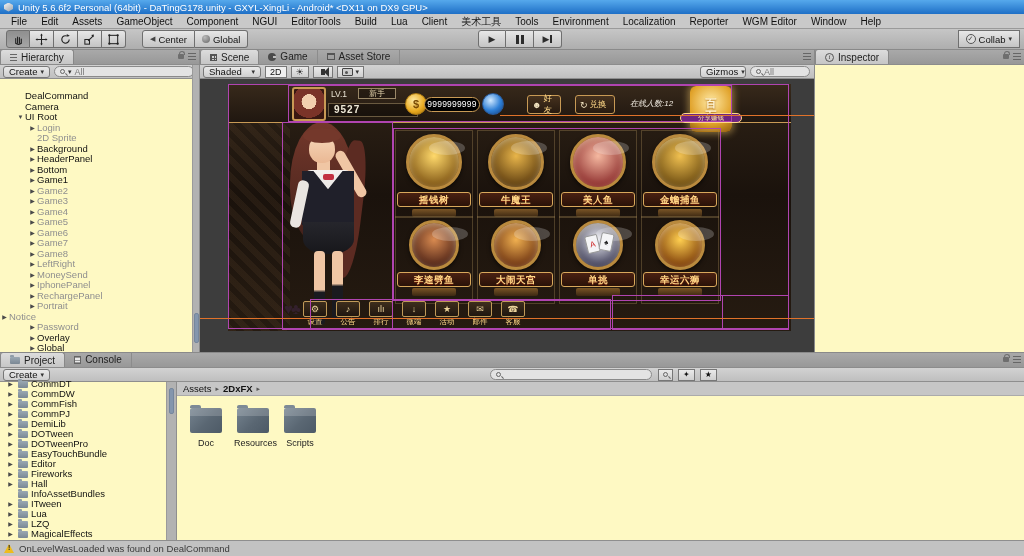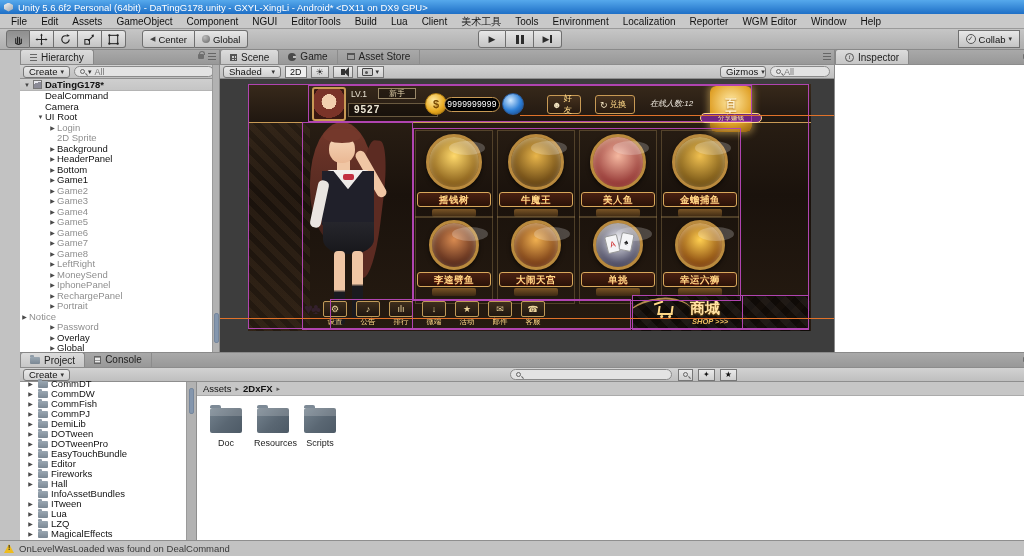--- a/index.html
+++ b/index.html
@@ -35,21 +35,21 @@
   .pausebars{display:flex;gap:2px;}
   .pausebars i{display:block;width:3px;height:9px;background:#2c2c2c;}
   .stepbar{display:flex;align-items:center;gap:1px;}
   .stepbar i{display:block;width:2px;height:8px;background:#2c2c2c;}
   #tb-right{position:absolute;right:4px;top:1px;display:flex;gap:8px;flex-direction:column;}
   .collab-check{width:10px;height:10px;border:1px solid #555;border-radius:50%;font-size:7px;
     display:flex;align-items:center;justify-content:center;color:#444;background:#ddd;}
   .cloud-glyph{font-size:11px;color:#444;line-height:1;}
 
   
-  .panel{position:absolute;background:#ffffff;margin-left:20px;}
+  .panel{position:absolute;background:#fef9c3;}
   .tabstrip{position:absolute;left:0;top:0;right:0;height:15px;
     background:linear-gradient(#a9a9a9,#989898);border-bottom:1px solid #8c8c8c;display:flex;align-items:flex-end;}
   .tab{height:15px;display:flex;align-items:center;gap:4px;padding:0 9px;font-size:10px;color:#222;
     border-right:1px solid #8c8c8c;}
   .tab.active{background:linear-gradient(#dcdcdc,#c6c6c6);border:1px solid #888;border-bottom:none;
     border-radius:3px 3px 0 0;}
   .corner{position:absolute;right:3px;top:3px;display:flex;gap:4px;align-items:center;}
   .mini-lock{width:6px;height:5px;background:#6e6e6e;border-radius:1px;position:relative;}
   .mini-lock::before{content:"";position:absolute;left:1px;top:-3px;width:4px;height:3px;
     border:1px solid #6e6e6e;border-bottom:none;border-radius:3px 3px 0 0;}
@@ -372,25 +372,20 @@
       <div class="btn-dd">
         <span>Create</span>
           <span class="dd-arrow">▾</span>
       </div>
       <div class="search" style="flex:1;margin-right:2px;">
         <span class="mag"></span>
           <span class="dd-arrow">▾</span>
         <span>All</span>
       </div>
     </div>
-    <div id="h-scene-row">
-      <span style="font-size:6px;color:#444;">▼</span>
-      <span class="ucube"></span>
-      <span>DaTingG178*</span>
-    </div>
     <div id="h-tree">
         <div class="t-row" style="padding-left: 16px;">
           <span class="arr"></span>
           <span>DealCommand</span>
         </div>
         <div class="t-row" style="padding-left: 16px;">
           <span class="arr"></span>
           <span>Camera</span>
         </div>
         <div class="t-row" style="padding-left: 16px;">
@@ -677,27 +672,20 @@
             <div class="gbtn">
               <div class="gicon">✉</div>
               <div class="glabel">邮件</div>
             </div>
             <div class="gbtn">
               <div class="gicon">☎</div>
               <div class="glabel">客服</div>
             </div>
           </div>
 
-        <div id="g-shop">
-          <div class="shop-pat"></div>
-          <div class="shop-swoosh"></div>
-          <div class="cart"></div>
-          <div class="shop-cn">商城</div>
-          <div class="shop-en">SHOP &gt;&gt;&gt;</div>
-        </div>
 
         <div class="wf" style="left: 0px; top: 0px; width: 561px; height: 245px; border-color: rgb(176, 68, 176);"></div>
         <div class="wf" style="left: 60px; top: 1px; width: 444px; height: 37px; border-color: rgb(176, 68, 176);"></div>
         <div class="wf" style="left: 54px; top: 38px; width: 111px; height: 208px; border-color: rgb(176, 68, 176);"></div>
         <div class="wf" style="left: 165px; top: 44px; width: 328px; height: 173px; border-color: rgb(176, 68, 176);"></div>
         <div class="wf" style="left: 82px; top: 215px; width: 301px; height: 31px; border-color: rgb(176, 68, 176);"></div>
         <div class="wf" style="left: 384px; top: 211px; width: 177px; height: 35px; border-color: rgb(176, 68, 176);"></div>
         <div class="wf" style="left: 494px; top: 211px; width: 1px; height: 35px; border-width: 0px 0px 0px 1px; border-color: rgb(176, 68, 176);"></div>
       </div>
       <div class="gline" style="left: 0px; top: 239px; width: 614px; background: rgb(224, 114, 42);"></div>

